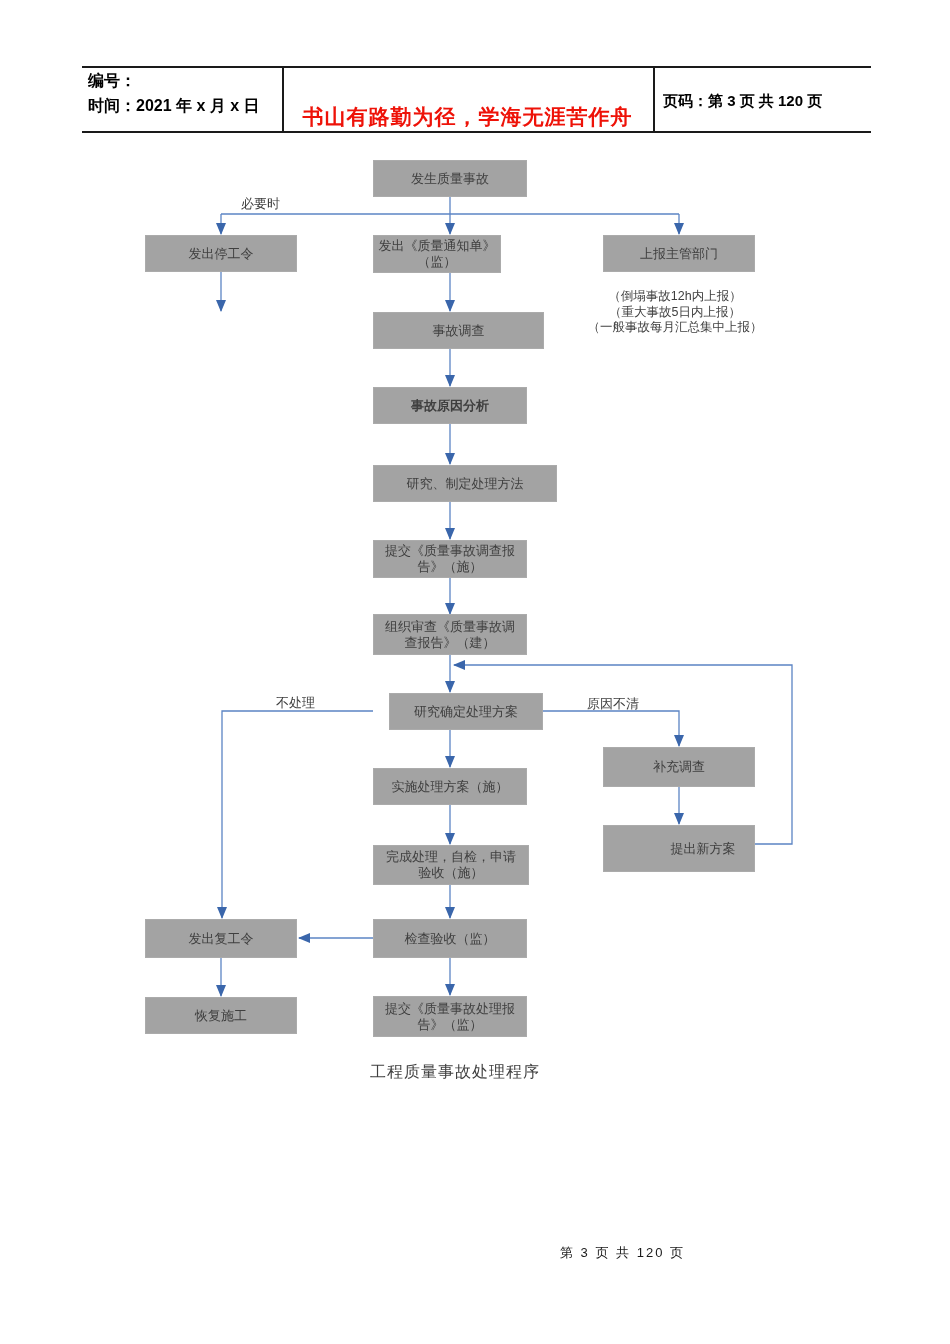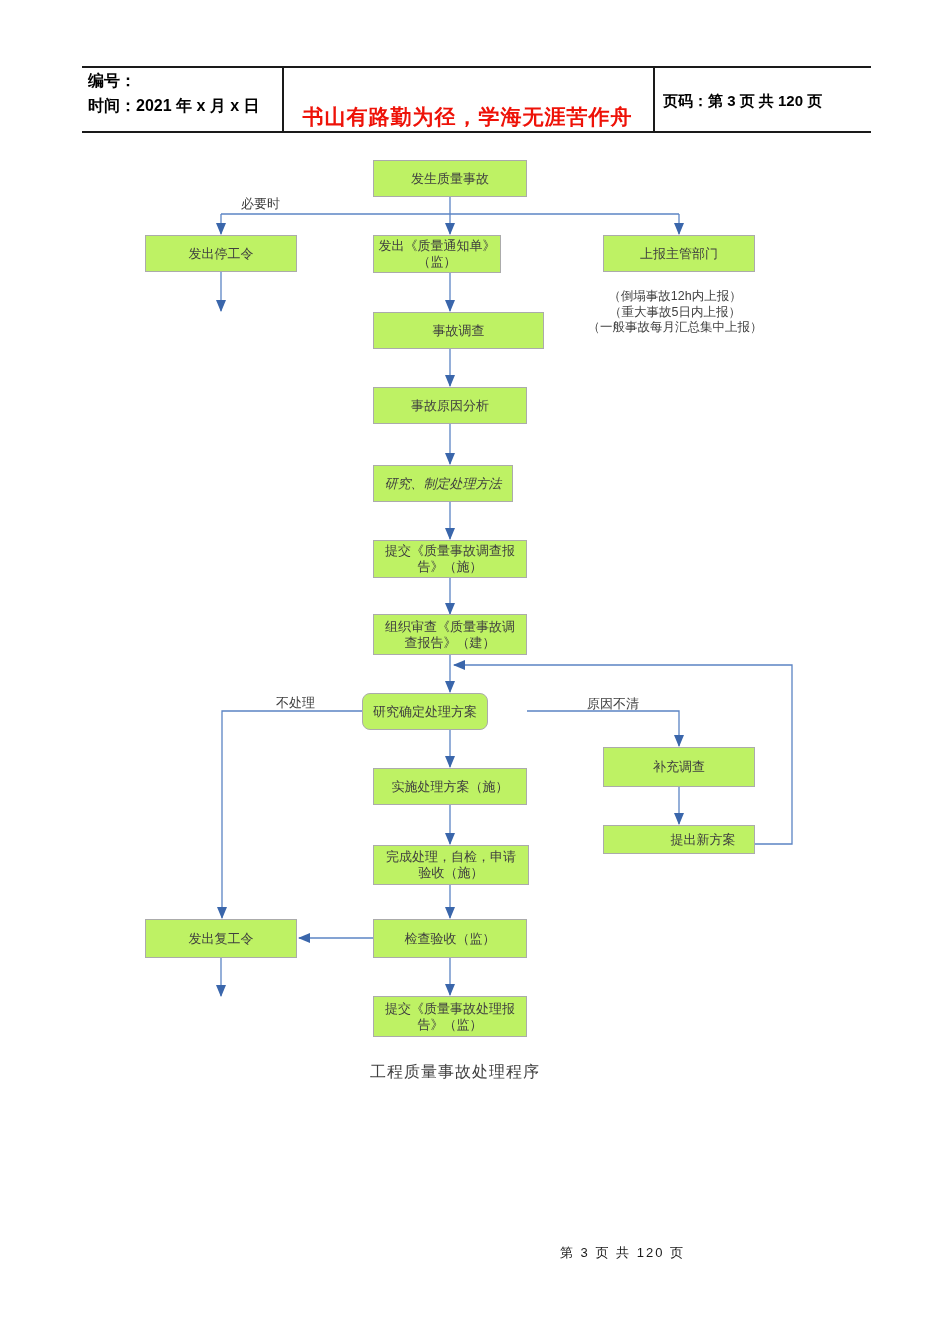--- a/index.html
+++ b/index.html
@@ -9,21 +9,21 @@
   }
   
   .hline{position:absolute;background:#1a1a1a;}
   .htext{position:absolute;color:#000;font-weight:bold;white-space:nowrap;}
   .motto{
     position:absolute;left:282px;top:88px;width:371px;text-align:center;
     color:#ee1208;font-weight:bold;font-size:21px;letter-spacing:1px;white-space:nowrap;margin-top:15px;
   }
   
   .node{
-    position:absolute;box-sizing:border-box;border:1px solid #ababab;background:#bef264;
+    position:absolute;box-sizing:border-box;border:1px solid #ababab;background:#a3a3a3;
     display:flex;align-items:center;justify-content:center;text-align:center;
     font-size:13px;line-height:16px;color:#3f3f3f;white-space:pre-line;
   }
   .edge-label{
     position:absolute;font-size:13px;color:#3f3f3f;white-space:nowrap;
   }
   .notes{
     position:absolute;left:570px;top:289px;width:210px;text-align:center;
     font-size:12.5px;line-height:15.5px;color:#3f3f3f;
   }
@@ -82,34 +82,35 @@
       <path d="M450,958 V995" marker-end="url(#arw)"></path>
     </g>
   </svg>
 
   <div class="node" style="left:373px;top:160px;width:154px;height:37px;">发生质量事故</div>
   <div class="node" style="left:145px;top:235px;width:152px;height:37px;">发出停工令</div>
   <div class="node" style="left:373px;top:235px;width:128px;height:38px;">发出《质量通知单》
 （监）</div>
   <div class="node" style="left:603px;top:235px;width:152px;height:37px;">上报主管部门</div>
   <div class="node" style="left:373px;top:312px;width:171px;height:37px;">事故调查</div>
-  <div class="node" style="left:373px;top:387px;width:154px;height:37px;">事故原因分析</div>
-  <div class="node" style="left:373px;top:465px;width:140px;height:37px;font-style:italic;">研究、制定处理方法</div>
+  <div class="node" style="left:373px;top:387px;width:154px;height:37px;font-weight:bold;">事故原因分析</div>
+  <div class="node" style="left:373px;top:465px;width:184px;height:37px;">研究、制定处理方法</div>
   <div class="node" style="left:373px;top:540px;width:154px;height:38px;">提交《质量事故调查报
 告》（施）</div>
   <div class="node" style="left:373px;top:614px;width:154px;height:41px;">组织审查《质量事故调
 查报告》（建）</div>
-  <div class="node" style="left:362px;top:693px;width:126px;height:37px;border-radius:8px;">研究确定处理方案</div>
+  <div class="node" style="left:389px;top:693px;width:154px;height:37px;">研究确定处理方案</div>
   <div class="node" style="left:373px;top:768px;width:154px;height:37px;">实施处理方案（施）</div>
   <div class="node" style="left:603px;top:747px;width:152px;height:40px;">补充调查</div>
   <div class="node" style="left:373px;top:845px;width:156px;height:40px;">完成处理，自检，申请
 验收（施）</div>
-  <div class="node" style="left:603px;top:825px;width:152px;height:29px;padding-left:48px;">提出新方案</div>
+  <div class="node" style="left:603px;top:825px;width:152px;height:47px;padding-left:48px;">提出新方案</div>
   <div class="node" style="left:145px;top:919px;width:152px;height:39px;">发出复工令</div>
   <div class="node" style="left:373px;top:919px;width:154px;height:39px;">检查验收（监）</div>
+  <div class="node" style="left:145px;top:997px;width:152px;height:37px;">恢复施工</div>
   <div class="node" style="left:373px;top:996px;width:154px;height:41px;">提交《质量事故处理报
 告》（监）</div>
 
   <div class="edge-label" style="left:241px;top:195px;">必要时</div>
   <div class="edge-label" style="left:276px;top:694px;">不处理</div>
   <div class="edge-label" style="left:587px;top:695px;">原因不清</div>
 
   <div class="notes">
     <div>（倒塌事故12h内上报）</div>
     <div>（重大事故5日内上报）</div>

